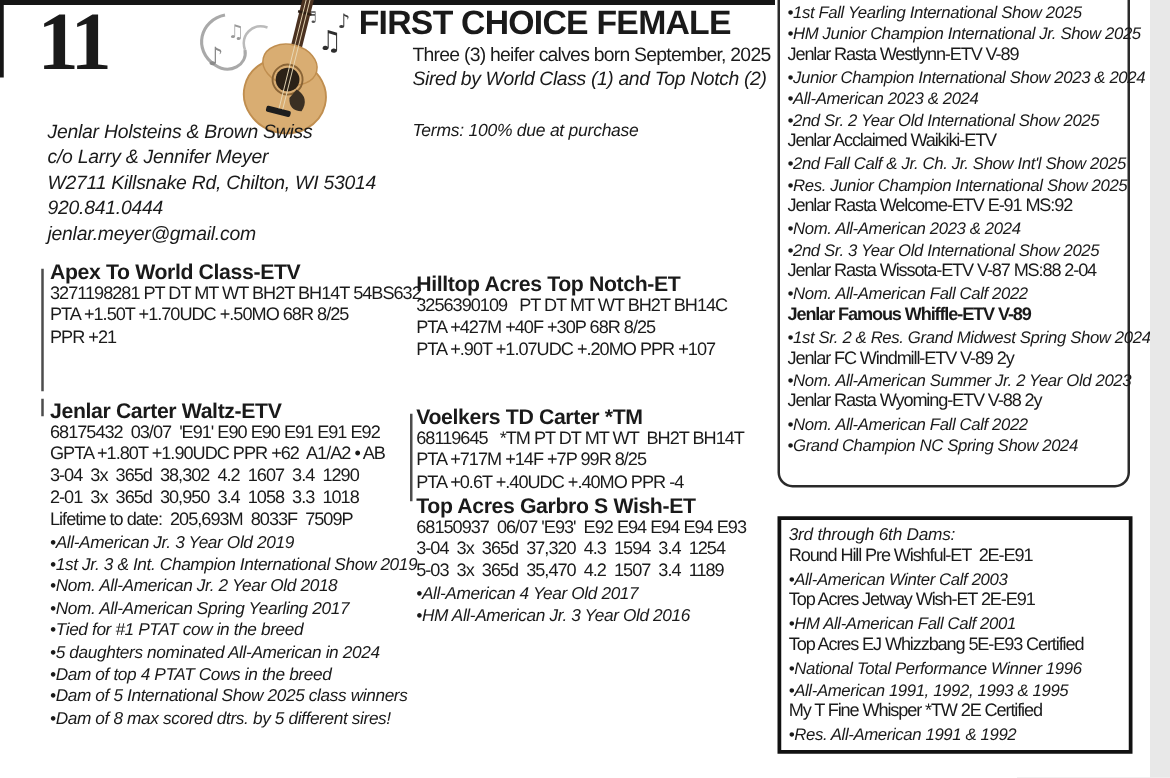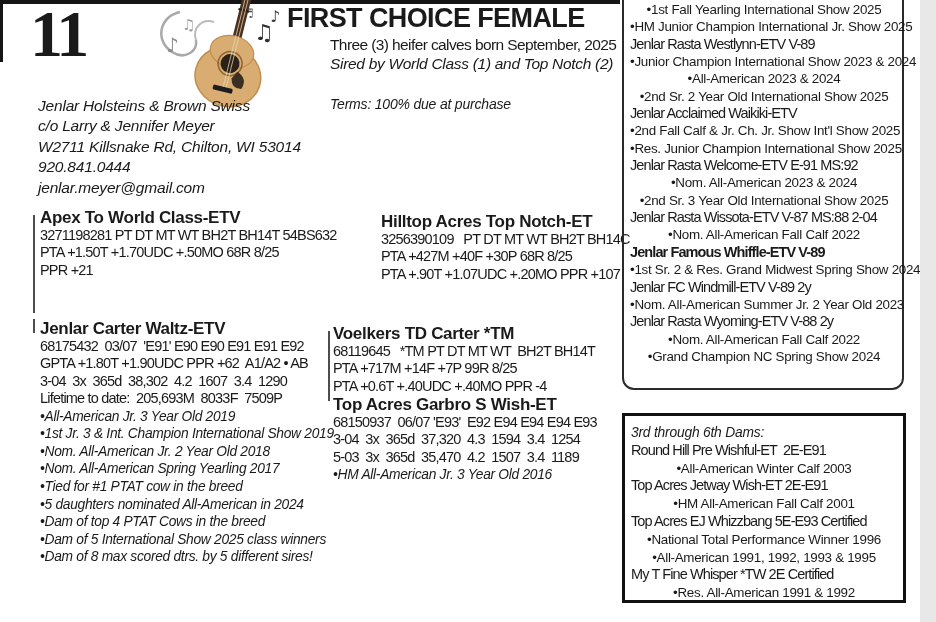--- a/index.html
+++ b/index.html
@@ -19,25 +19,25 @@
   .terms{left:330px;top:96px;font-size:14px;font-style:italic;letter-spacing:-0.2px;}
   .consignor{left:38px;top:88px;font-size:15.5px;font-style:italic;line-height:20.4px;letter-spacing:-0.2px;margin-top:8px;}
   
   .pedname{font-weight:bold;font-size:17px;letter-spacing:-0.3px;line-height:18px;white-space:pre;}
   .pedline{font-size:14.5px;letter-spacing:-0.8px;line-height:17.4px;white-space:pre;}
   .pedbullet{font-size:13.8px;font-style:italic;letter-spacing:-0.3px;line-height:17.6px;white-space:pre;}
   
   .progeny-box{left:622px;top:-12px;width:282px;height:402px;border:2px solid #2a2a2a;
                border-radius:12px;padding:11px 4px 0 6px;box-sizing:border-box;}
   .dams-box{left:622px;top:413px;width:284px;height:190px;border:3px solid #111;
-            padding:8px 6px;box-sizing:border-box;}
+            padding:3px 6px;box-sizing:border-box;}
   .boxline{line-height:17.35px;white-space:pre;}
   .boxline.name{font-size:14.5px;letter-spacing:-0.9px;}
   .boxline.name-bold{font-size:14.5px;font-weight:bold;letter-spacing:-0.9px;}
-  .boxline.bullet{font-size:13.4px;letter-spacing:-0.3px;text-align:center;}
+  .boxline.bullet{font-size:13.4px;font-style:italic;letter-spacing:-0.3px;}
   .boxline.heading-italic{font-size:13.8px;font-style:italic;letter-spacing:-0.2px;}
   .dams-box .boxline{line-height:17.8px;}
 </style>
 </head>
 <body>
 
 <div id="page">
 
   <div class="abs top-bar"></div>
   <div class="abs left-bar"></div>
@@ -89,35 +89,36 @@
 
   <div class="abs" style="left:40px;top:209px;width:292px;">
     <div class="pedname">Apex To World Class-ETV</div>
     <div>
         <div class="pedline">3271198281 PT DT MT WT BH2T BH14T 54BS632</div>
         <div class="pedline">PTA +1.50T +1.70UDC +.50MO 68R 8/25</div>
         <div class="pedline">PPR +21</div>
       </div>
   </div>
 
-  <div class="abs" style="left:333px;top:213px;width:292px;margin-left:48px;">
+  <div class="abs" style="left:333px;top:219px;width:292px;">
     <div class="pedname">Hilltop Acres Top Notch-ET</div>
     <div>
         <div class="pedline">3256390109   PT DT MT WT BH2T BH14C</div>
         <div class="pedline">PTA +427M +40F +30P 68R 8/25</div>
         <div class="pedline">PTA +.90T +1.07UDC +.20MO PPR +107</div>
       </div>
   </div>
 
   <div class="abs" style="left:40px;top:320px;width:295px;">
     <div class="pedname">Jenlar Carter Waltz-ETV</div>
     <div>
         <div class="pedline">68175432  03/07  'E91' E90 E90 E91 E91 E92</div>
         <div class="pedline">GPTA +1.80T +1.90UDC PPR +62  A1/A2 • AB</div>
         <div class="pedline">3-04  3x  365d  38,302  4.2  1607  3.4  1290</div>
+        <div class="pedline">2-01  3x  365d  30,950  3.4  1058  3.3  1018</div>
         <div class="pedline">Lifetime to date:  205,693M  8033F  7509P</div>
       </div>
     <div>
         <div class="pedbullet">•All-American Jr. 3 Year Old 2019</div>
         <div class="pedbullet">•1st Jr. 3 &amp; Int. Champion International Show 2019</div>
         <div class="pedbullet">•Nom. All-American Jr. 2 Year Old 2018</div>
         <div class="pedbullet">•Nom. All-American Spring Yearling 2017</div>
         <div class="pedbullet">•Tied for #1 PTAT cow in the breed</div>
         <div class="pedbullet">•5 daughters nominated All-American in 2024</div>
         <div class="pedbullet">•Dam of top 4 PTAT Cows in the breed</div>
@@ -136,20 +137,21 @@
   </div>
 
   <div class="abs" style="left:333px;top:396px;width:295px;">
     <div class="pedname">Top Acres Garbro S Wish-ET</div>
     <div>
         <div class="pedline">68150937  06/07 'E93'  E92 E94 E94 E94 E93</div>
         <div class="pedline">3-04  3x  365d  37,320  4.3  1594  3.4  1254</div>
         <div class="pedline">5-03  3x  365d  35,470  4.2  1507  3.4  1189</div>
       </div>
     <div>
+        <div class="pedbullet">•All-American 4 Year Old 2017</div>
         <div class="pedbullet">•HM All-American Jr. 3 Year Old 2016</div>
       </div>
   </div>
 
   <div class="abs progeny-box">
 
   <div class="boxline bullet">•1st Fall Yearling International Show 2025</div>
       <div class="boxline bullet">•HM Junior Champion International Jr. Show 2025</div>
       <div class="boxline name">Jenlar Rasta Westlynn-ETV V-89</div>
       <div class="boxline bullet">•Junior Champion International Show 2023 &amp; 2024</div>

